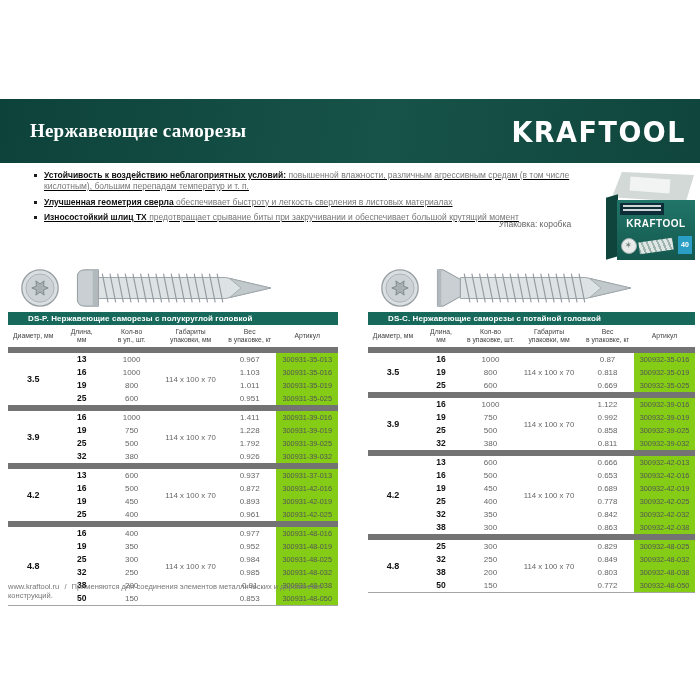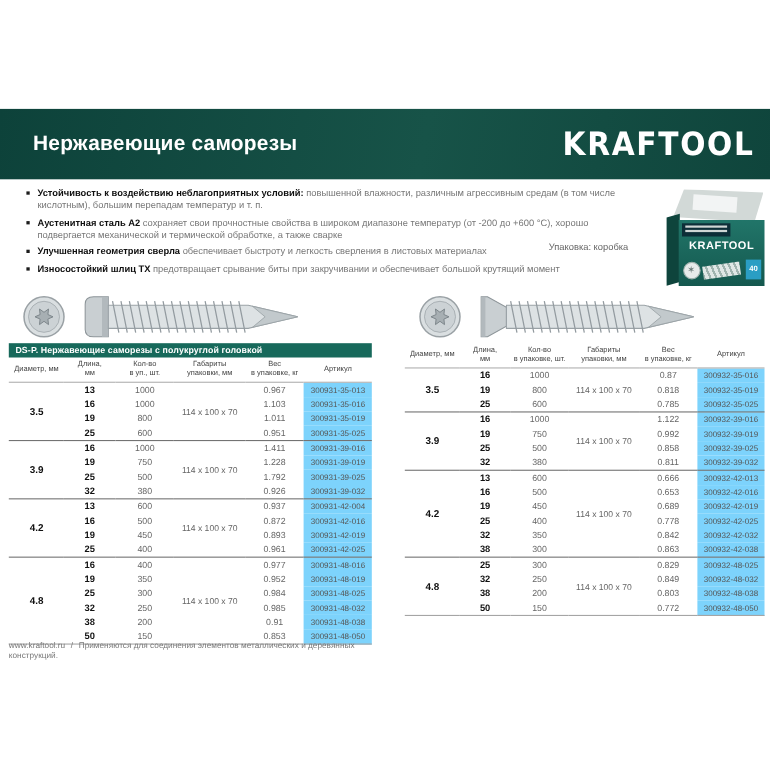--- a/index.html
+++ b/index.html
@@ -2,26 +2,26 @@
 <html><head>
 <meta charset="utf-8">
 <style>
   html,body{margin:0;padding:0;}
   body{width:700px;height:700px;background:#ffffff;font-family:"Liberation Sans",sans-serif;position:relative;overflow:hidden;}
   .page{position:absolute;inset:0;background:#fff;}
 
   
   .topbar{position:absolute;left:0;top:99px;width:700px;height:64px;
     background:linear-gradient(100deg,#0d423a 0%,#175348 55%,#0f453c 100%);display:flex;align-items:center;}
-  .pagetitle{color:#fff;font-size:19px;font-weight:bold;padding-left:30px;letter-spacing:0.2px;}
+  .pagetitle{color:#fff;font-size:19px;font-weight:bold;padding-left:30px;letter-spacing:0.2px;font-family:Liberation Serif, serif;}
   .logo{position:absolute;right:14px;top:17px;color:#fff;font-size:27px;font-weight:bold;
     letter-spacing:1.5px;transform:scaleY(1.08);font-family:"DejaVu Sans",sans-serif;}
 
   
-  .features{position:absolute;left:22px;top:170px;width:552px;margin:0;padding:0;list-style:none;}
+  .features{position:absolute;left:32px;top:170px;width:552px;margin:0;padding:0;list-style:none;text-decoration:underline;}
   .features li{position:relative;padding-left:12px;margin-bottom:4.5px;font-size:8.5px;line-height:11px;color:#777;}
   .features li::before{content:"";position:absolute;left:2px;top:4px;width:3px;height:3px;background:#1c1c1c;}
   .features b{color:#101010;}
 
   .pack-note{position:absolute;left:470px;top:219px;width:130px;text-align:center;font-size:8.5px;color:#666;}
 
   
   .box{position:absolute;left:606px;top:170px;width:92px;height:94px;}
   .box-top{position:absolute;left:6px;top:2px;width:82px;height:30px;background:#d2d9d7;
     clip-path:polygon(12% 0,100% 10%,90% 100%,0 84%);}
@@ -42,48 +42,47 @@
     background:repeating-linear-gradient(75deg,#9fb3ae 0 2px,#dfe7e5 2px 5px);transform:rotate(-8deg);}
 
   
   .sec{position:absolute;top:266px;}
   #sec-0{left:8px;width:330px;}
   #sec-1{left:368px;width:327px;}
   .screws{position:relative;height:46px;}
   .torx-svg{position:absolute;left:12px;top:2px;}
   .screw-svg{position:absolute;left:62px;top:0;}
   .tbar{height:13px;line-height:13.5px;background:#17695b;color:#fff;font-size:8px;font-weight:bold;
-    padding-left:6px;letter-spacing:0.1px;white-space:nowrap;overflow:hidden;}
+    padding-left:20px;letter-spacing:0.1px;white-space:nowrap;overflow:hidden;}
 
   table{border-collapse:collapse;table-layout:fixed;width:100%;border-bottom:1px solid #a5a5a5;}
   thead th{font-size:6.8px;font-weight:normal;color:#444;white-space:pre-line;height:22px;
     vertical-align:middle;text-align:center;border-bottom:1px solid #b0b0b0;line-height:8px;padding:0;}
   tbody td{height:13px;font-size:8px;text-align:center;vertical-align:middle;color:#666;padding:0;line-height:13px;}
-  tr.gs td{border-top:1px solid #737373;}
+  tr.gs td{border-top:6px solid #737373;}
   td.dia{font-weight:bold;color:#111;font-size:9px;}
   td.len{font-weight:bold;color:#111;font-size:8.5px;}
   td.dim{font-size:7.8px;color:#666;}
-  td.sku{background:#7dd3fc;font-size:7.3px;color:#555;}
+  td.sku{background:#84cc16;font-size:7.3px;color:#555;}
 
   .footer{position:absolute;left:8px;top:582px;width:330px;font-size:7.5px;color:#777;}
   .footer span{margin-right:3px;}
 </style>
 </head>
 <body>
 
 <div class="page">
 
   <div class="topbar">
     <div class="pagetitle">Нержавеющие саморезы</div>
     <div class="logo">KRAFTOOL</div>
   </div>
 
   <ul class="features" id="features">
       <li><b>Устойчивость к воздействию неблагоприятных условий:</b><span> повышенной влажности, различным агрессивным средам (в том числе кислотным), большим перепадам температур и т. п.</span></li>
-      <li><b>Аустенитная сталь А2</b><span> сохраняет свои прочностные свойства в широком диапазоне температур (от -200 до +600 °С), хорошо подвергается механической и термической обработке, а также сварке</span></li>
       <li><b>Улучшенная геометрия сверла</b><span> обеспечивает быстроту и легкость сверления в листовых материалах</span></li>
       <li><b>Износостойкий шлиц TX</b><span> предотвращает срывание биты при закручивании и обеспечивает большой крутящий момент</span></li>
     </ul>
 
   <div class="pack-note">Упаковка: коробка</div>
 
   <div class="box">
     <div class="box-top">
       <div class="box-top-label"></div>
     </div>
@@ -191,21 +190,21 @@
             <td class="qty">380</td>
             <td class="wt">0.926</td>
             <td class="sku">300931-39-032</td>
           </tr>
           <tr class="gs">
             <td class="dia" rowspan="4">4.2</td>
             <td class="len">13</td>
             <td class="qty">600</td>
             <td class="dim" rowspan="4">114 x 100 x 70</td>
             <td class="wt">0.937</td>
-            <td class="sku">300931-42-004</td>
+            <td class="sku">300931-37-013</td>
           </tr>
           <tr>
             <td class="len">16</td>
             <td class="qty">500</td>
             <td class="wt">0.872</td>
             <td class="sku">300931-42-016</td>
           </tr>
           <tr>
             <td class="len">19</td>
             <td class="qty">450</td>
@@ -268,20 +267,21 @@
         <polygon points="31,22 25.9,24.25 26.5,29.79 22,26.5 17.5,29.79 18.1,24.25 13,22 18.1,19.75 17.5,14.21 22,17.5 26.5,14.21 25.9,19.75" fill="#a7afb3" stroke="#7d868b" stroke-width="1"></polygon>
       </svg>
       <svg class="screw-svg" width="210" height="44" viewBox="0 0 210 46">
         <path d="M3,4 L9,4 L27,14 L27,32 L9,42 L3,42 Z" fill="#c9cfd2" stroke="#8d9599" stroke-width="1"></path>
         <rect x="3" y="4" width="4" height="38" fill="#b2b9bd"></rect>
         <path d="M27,12 L158,12 L205,23 L158,34 L27,34 Z" fill="#dde2e4" stroke="#9aa2a6" stroke-width="1"></path>
         <path d="M31,8 l6,30 M39,8 l6,30 M47,8 l6,30 M55,8 l6,30 M63,8 l6,30 M71,8 l6,30 M79,8 l6,30 M87,8 l6,30 M95,8 l6,30 M103,8 l6,30 M111,8 l6,30 M119,8 l6,30 M127,8 l6,30 M135,8 l6,30 M143,8 l6,30 M151,8 l6,30" stroke="#939ba0" stroke-width="1.2" fill="none"></path>
         <path d="M162,13 L205,23 L162,33 L174,23 Z" fill="#c2c9cc" stroke="#9aa2a6" stroke-width="0.8"></path>
       </svg>
     </div>
+    <div class="tbar">DS-C. Нержавеющие саморезы с потайной головкой</div>
     <table id="table-1">
         <colgroup>
           <col style="width: 50px;">
           <col style="width: 46px;">
           <col style="width: 53px;">
           <col style="width: 64px;">
           <col style="width: 53px;">
           <col style="width: 61px;">
         </colgroup>
         <thead>
@@ -309,21 +309,21 @@
           </tr>
           <tr>
             <td class="len">19</td>
             <td class="qty">800</td>
             <td class="wt">0.818</td>
             <td class="sku">300932-35-019</td>
           </tr>
           <tr>
             <td class="len">25</td>
             <td class="qty">600</td>
-            <td class="wt">0.785</td>
+            <td class="wt">0.669</td>
             <td class="sku">300932-35-025</td>
           </tr>
           <tr class="gs">
             <td class="dia" rowspan="4">3.9</td>
             <td class="len">16</td>
             <td class="qty">1000</td>
             <td class="dim" rowspan="4">114 x 100 x 70</td>
             <td class="wt">1.122</td>
             <td class="sku">300932-39-016</td>
           </tr>

